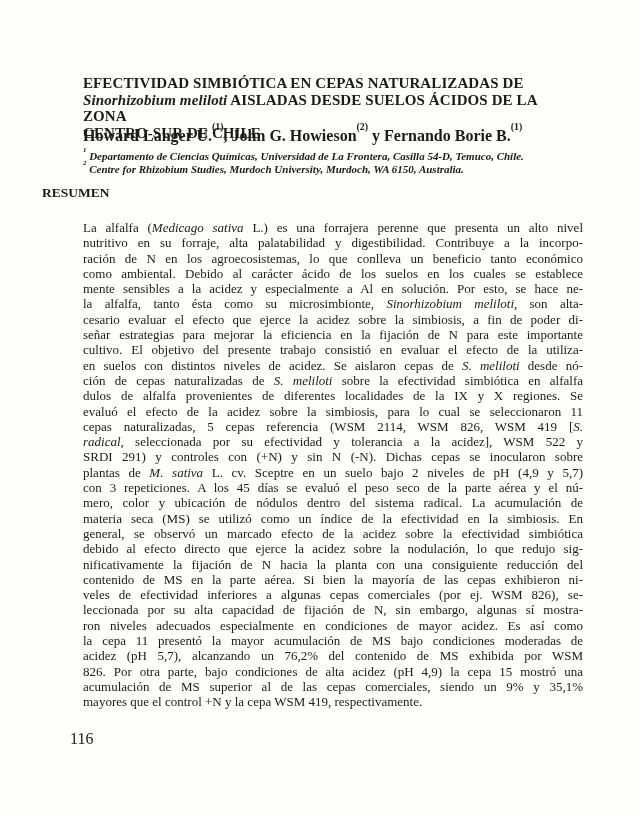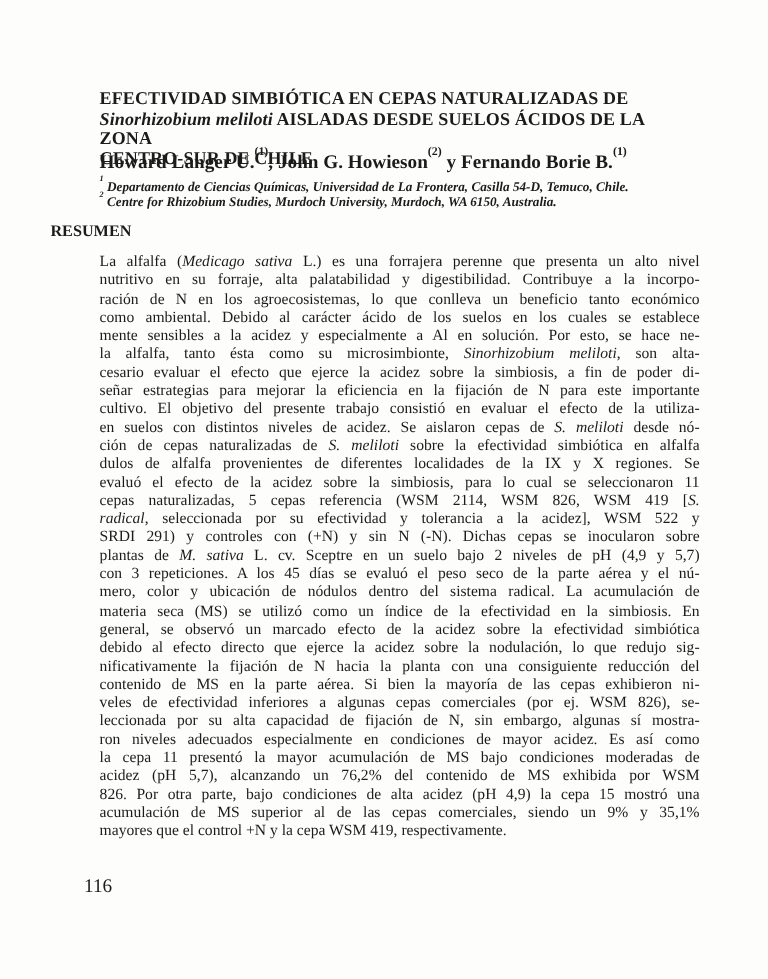--- a/index.html
+++ b/index.html
@@ -38,21 +38,21 @@
   }
   .resumen {
     top: 185px;
     font-size: 13.5px;
     font-weight: bold;
     text-align: left;
     transform: translateX(-28px);
     margin: 0;
   }
   .abstract {
-    top: 210px;
+    top: 220px;
     font-size: 13px;
     line-height: 15.3px;
   }
   .jline {
     text-align: justify;
     text-align-last: justify;
     text-justify: inter-word;
   }
   .jline.last {
     text-align-last: left;

